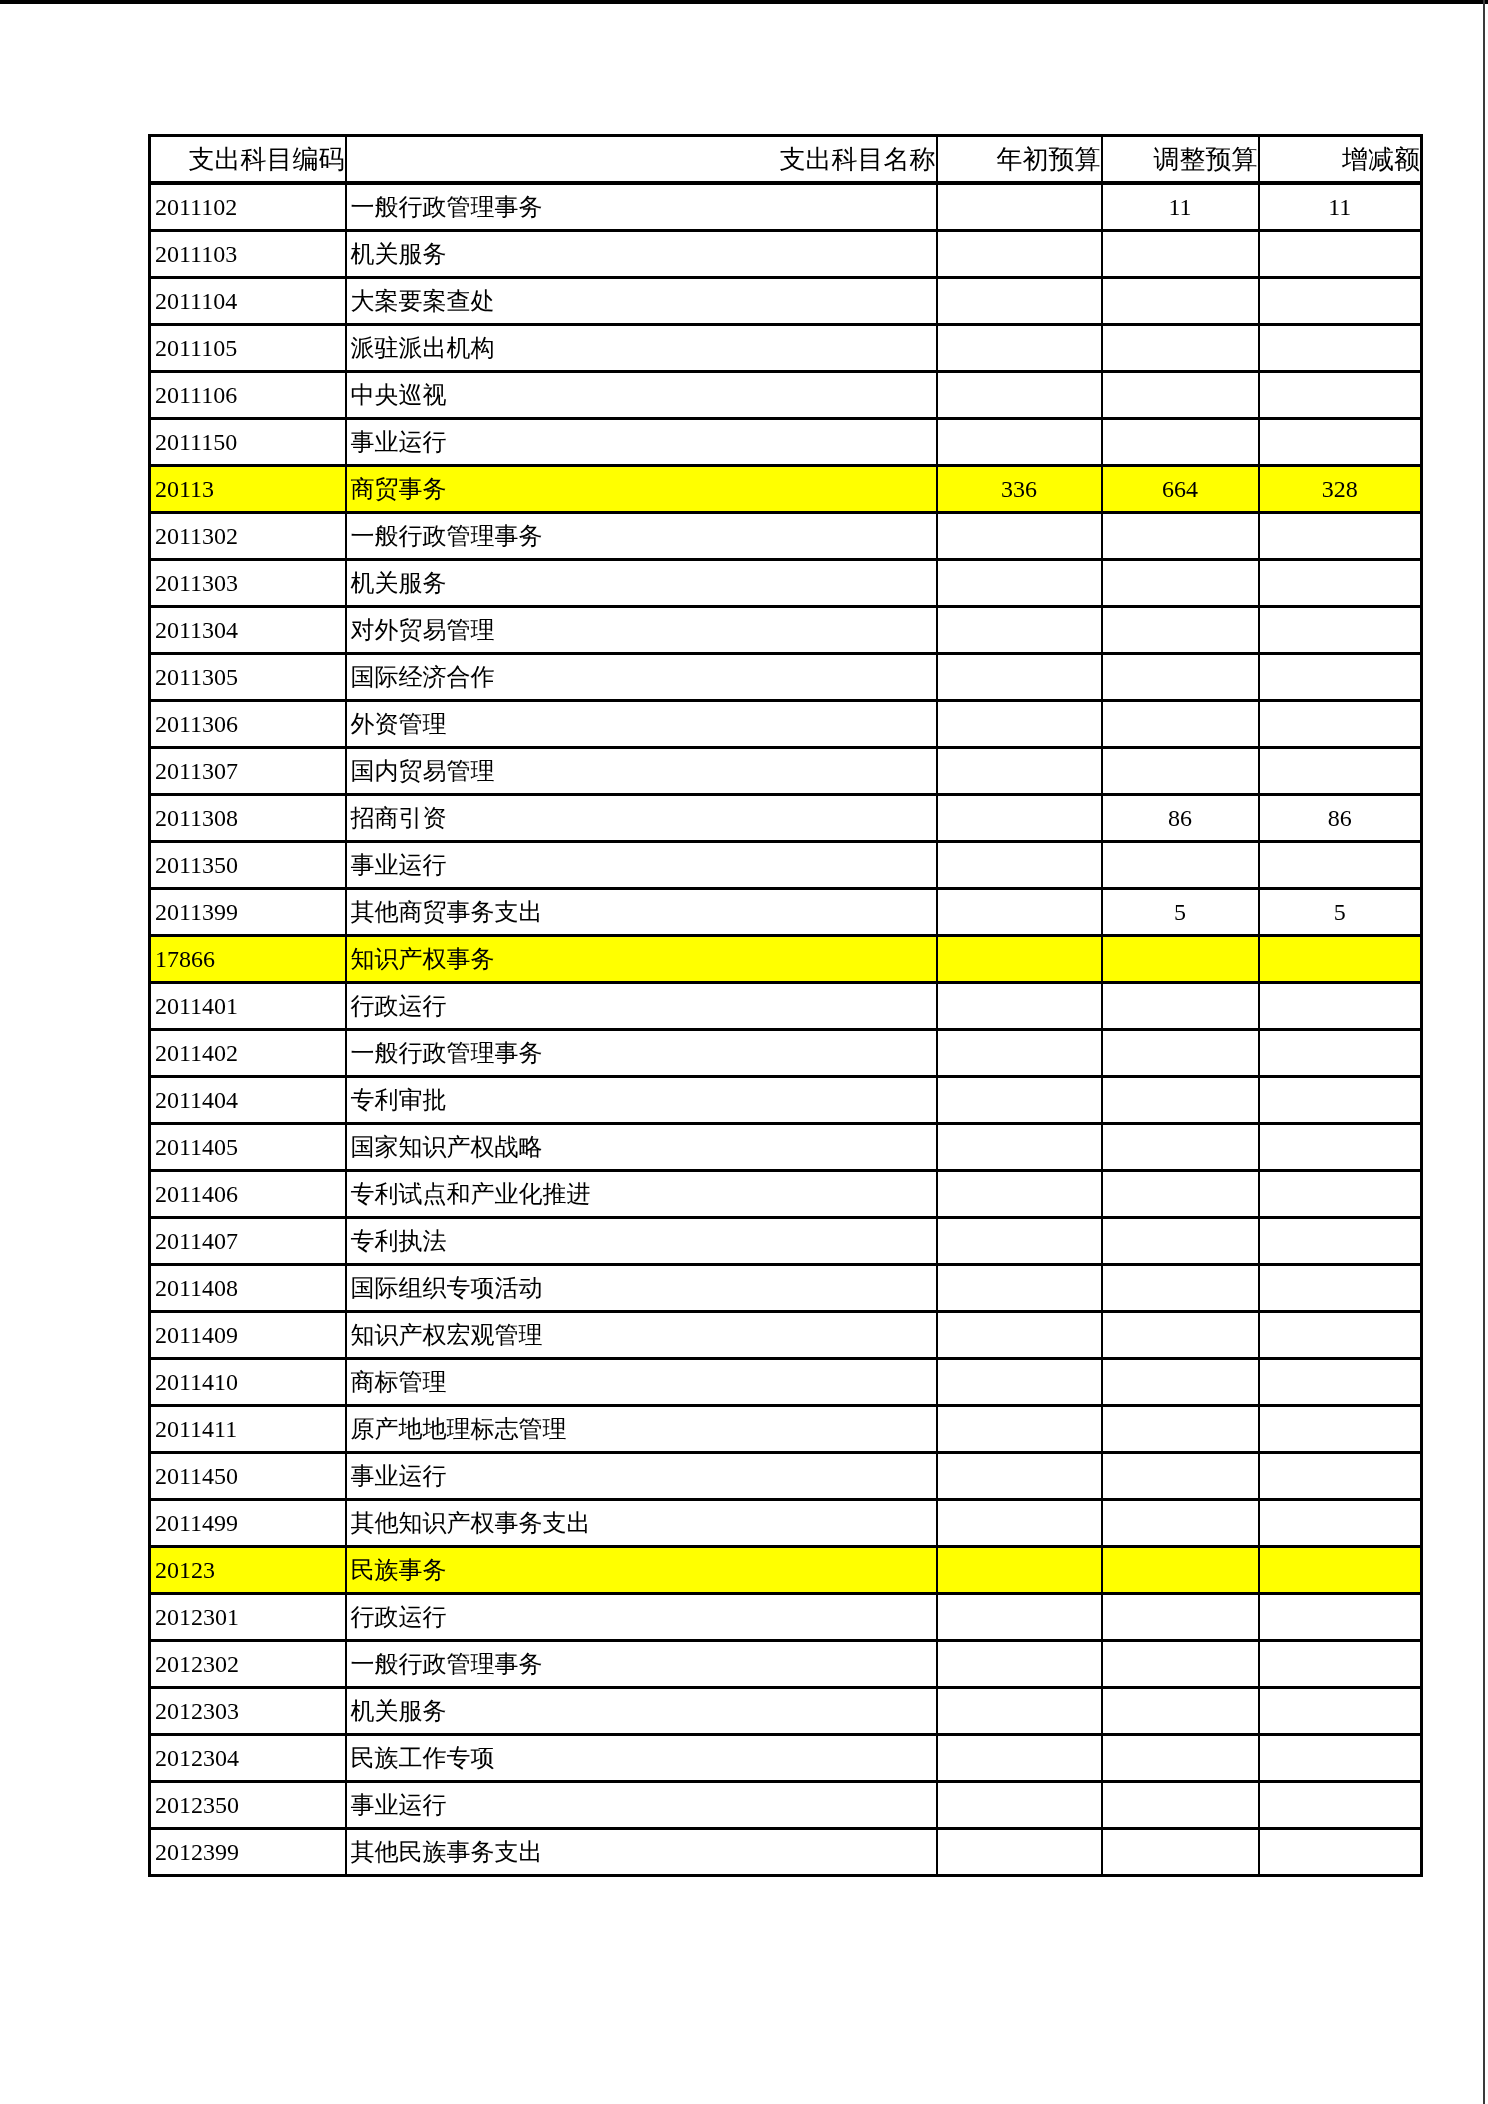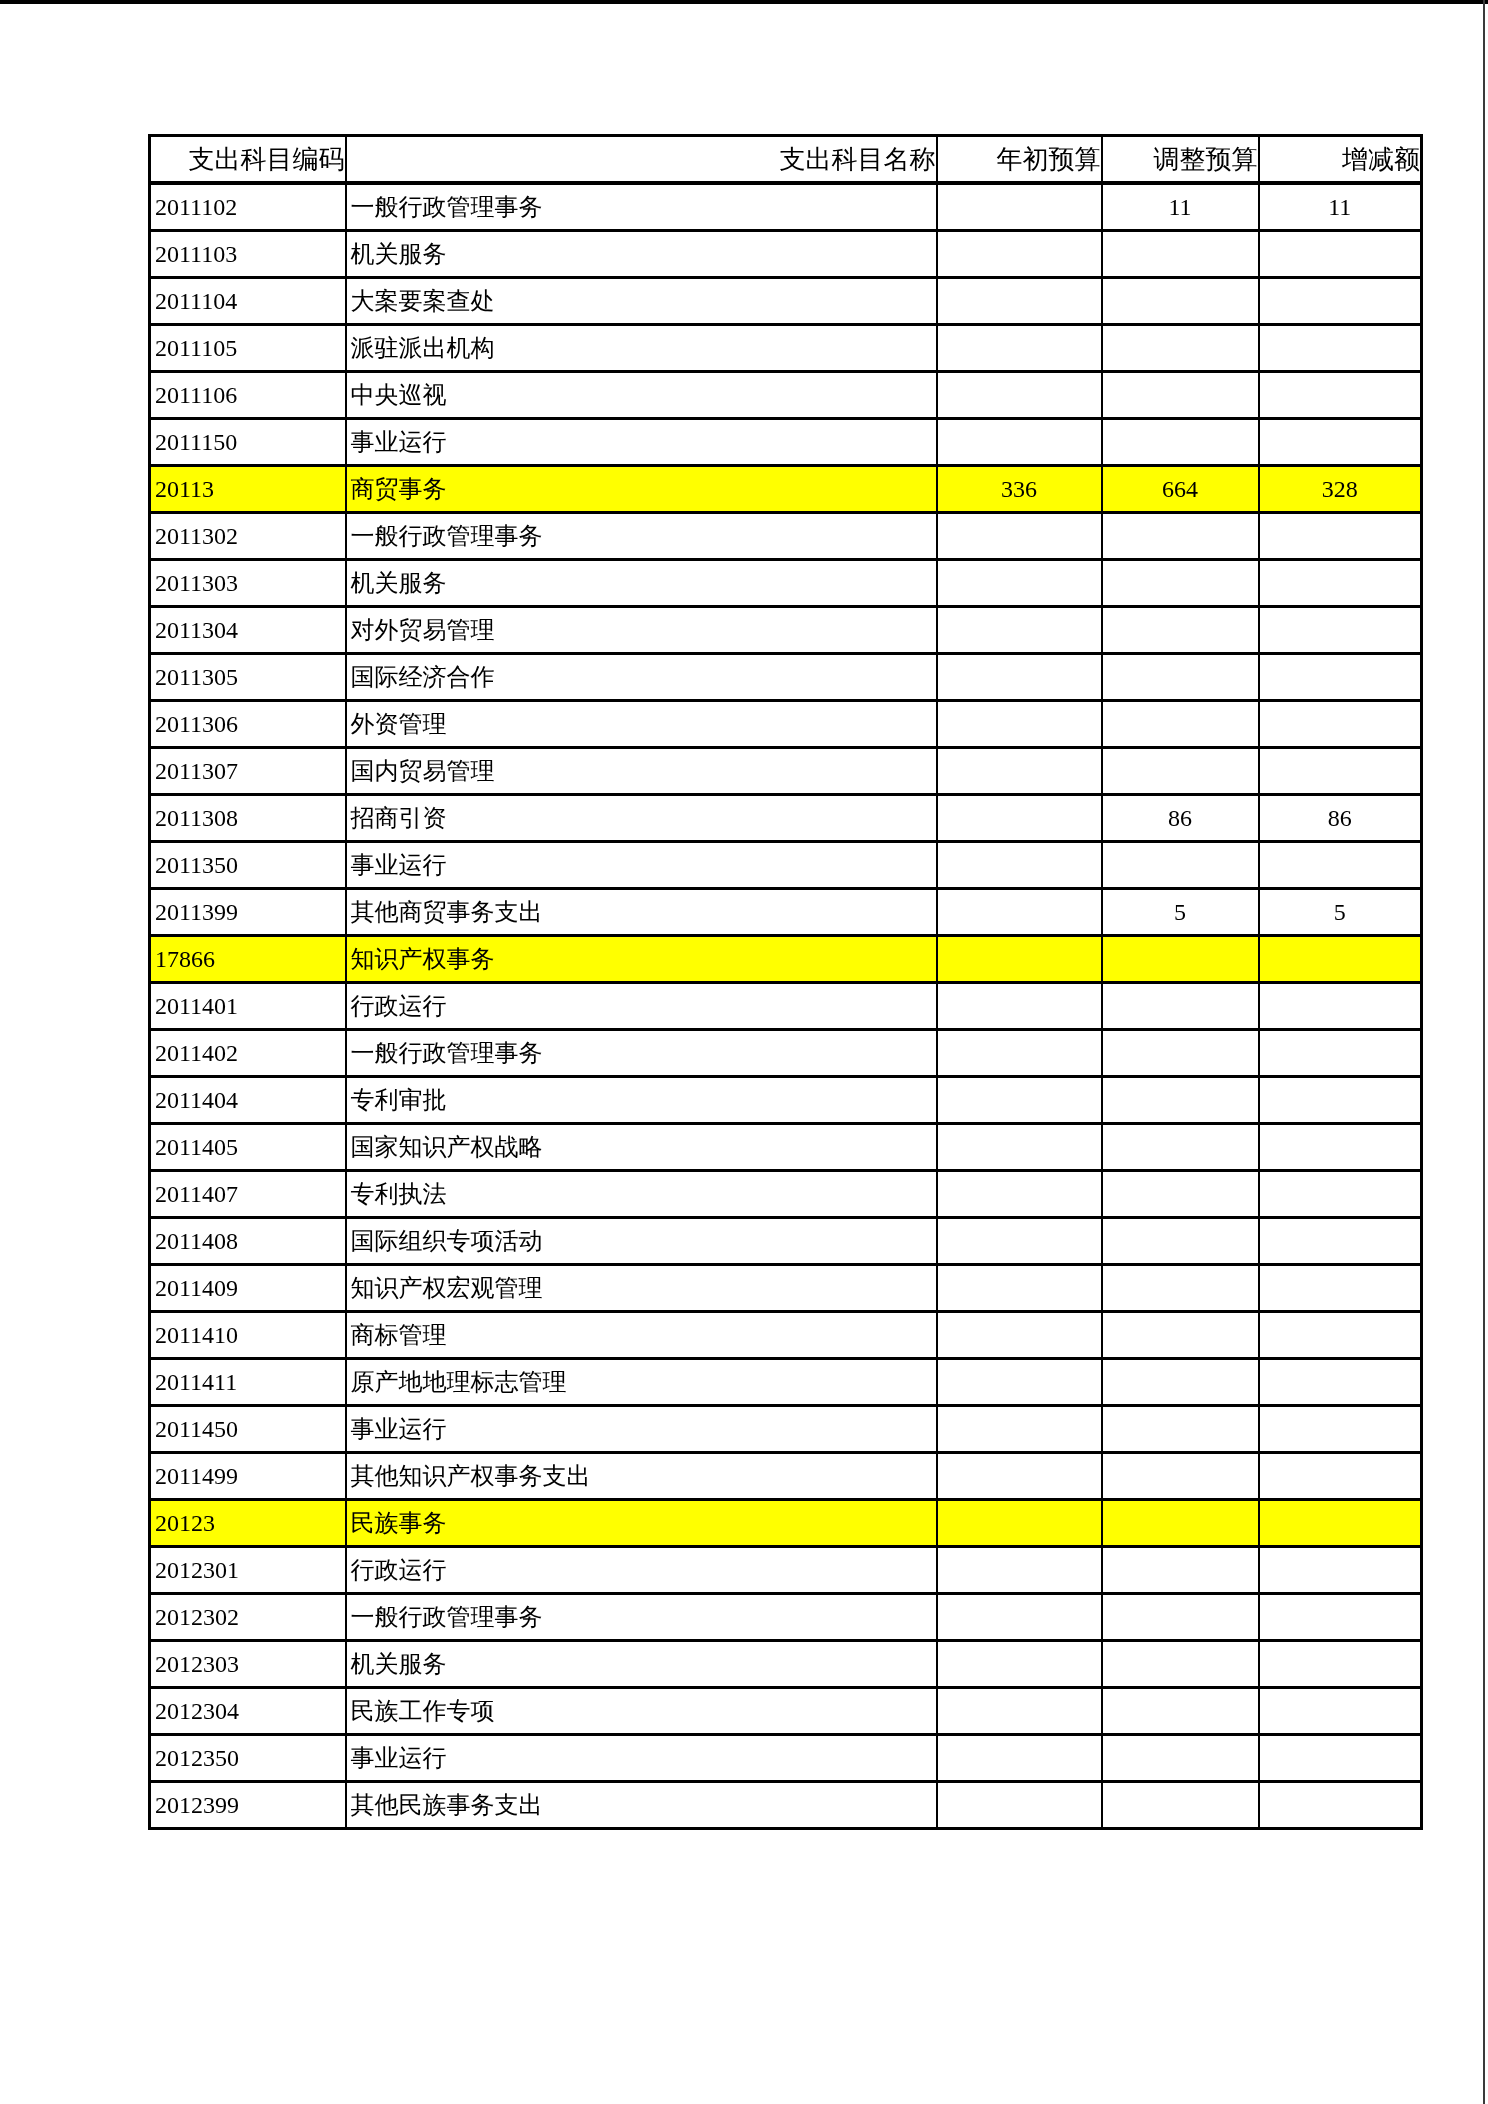--- a/index.html
+++ b/index.html
@@ -205,20 +205,27 @@
         <td class="c-num"></td>
       </tr>
       <tr>
         <td class="c-code">2011405</td>
         <td class="c-name">国家知识产权战略</td>
         <td class="c-num"></td>
         <td class="c-num"></td>
         <td class="c-num"></td>
       </tr>
       <tr>
+        <td class="c-code">2011406</td>
+        <td class="c-name">专利试点和产业化推进</td>
+        <td class="c-num"></td>
+        <td class="c-num"></td>
+        <td class="c-num"></td>
+      </tr>
+      <tr>
         <td class="c-code">2011407</td>
         <td class="c-name">专利执法</td>
         <td class="c-num"></td>
         <td class="c-num"></td>
         <td class="c-num"></td>
       </tr>
       <tr>
         <td class="c-code">2011408</td>
         <td class="c-name">国际组织专项活动</td>
         <td class="c-num"></td>

